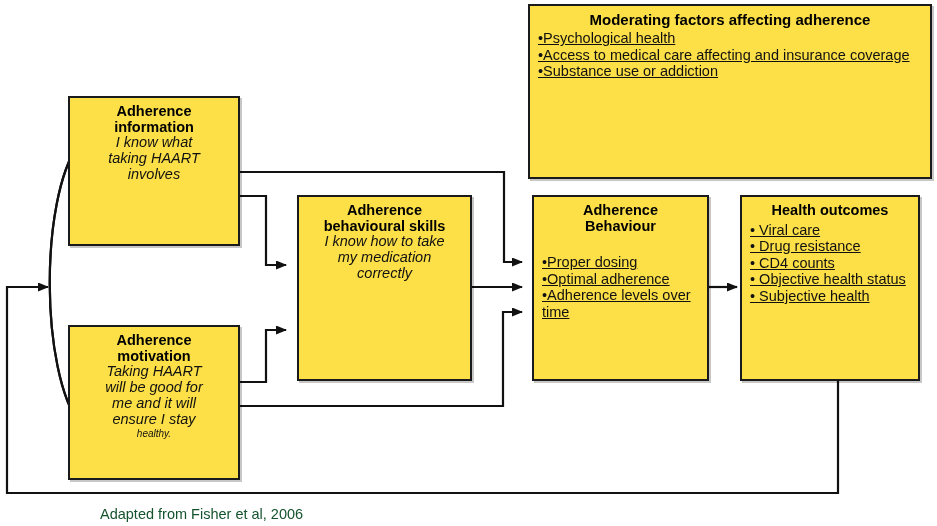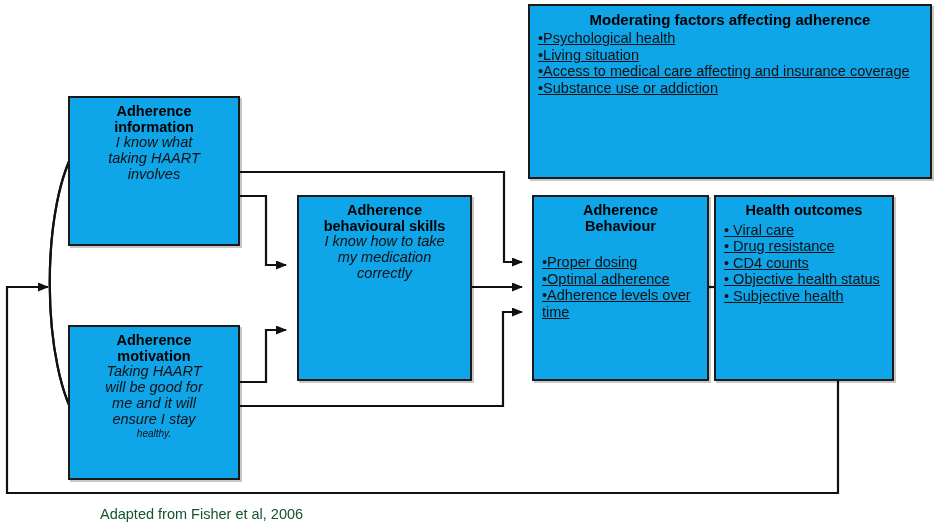--- a/index.html
+++ b/index.html
@@ -1,19 +1,19 @@
 <!DOCTYPE html>
 <html><head>
 <meta charset="utf-8">
 <style>
   html,body{margin:0;padding:0;background:#fff;}
   body{font-family:"Liberation Sans", sans-serif;}
   #canvas{position:relative;width:937px;height:526px;background:#ffffff;overflow:hidden;}
   svg.lines{position:absolute;left:0;top:0;width:937px;height:526px;}
-  .box{position:absolute;box-sizing:border-box;border:2px solid #1a1a1a;background:#0ea5e9;
+  .box{position:absolute;box-sizing:border-box;border:2px solid #1a1a1a;background:#fde047;
        box-shadow:2px 2px 0 rgba(0,0,0,0.22);}
   .box .inner{padding:6px 8px 4px 8px;}
   .ttl{font-weight:bold;text-align:center;line-height:1.08;color:#000;}
   .sub{font-style:italic;text-align:center;line-height:1.1;color:#111;}
   ul.bul{list-style:none;margin:2px 0 0 0;padding:0;}
   ul.bul li{line-height:1.14;color:#111;text-decoration:underline;}
   ul.bul.tight li{text-indent:0;}
   .caption{position:absolute;color:#14532d;}
 </style>
 </head>
@@ -67,21 +67,20 @@
     <g>
       <path d="M709,287 L737,287" fill="none" stroke="#111" stroke-width="2.2" marker-end="url(#ah)"></path>
     </g>
   </svg>
 
   <div class="box" style="left:528px;top:4px;width:404px;height:175px;">
     <div class="inner">
       <div class="ttl" style="font-size:15px;margin-bottom:2px;">Moderating factors affecting adherence</div>
       <ul class="bul" style="font-size:14.5px;">
         <li>•Psychological health</li>
-        <li>•Living situation</li>
         <li>•Access to medical care affecting and insurance coverage</li>
         <li>•Substance use or addiction</li>
       </ul>
     </div>
   </div>
 
   <div class="box" style="left:68px;top:96px;width:172px;height:150px;">
     <div class="inner">
       <div class="ttl" style="font-size:14.5px;">Adherence</div>
       <div class="ttl" style="font-size:14.5px;">information</div>
@@ -118,21 +117,21 @@
       <div class="ttl" style="font-size:14.5px;">Adherence</div>
       <div class="ttl" style="font-size:14.5px;">Behaviour</div>
       <ul class="bul tight" style="font-size:14.5px;margin-top:20px;">
         <li>•Proper dosing</li>
         <li>•Optimal adherence</li>
         <li>•Adherence levels over time</li>
       </ul>
     </div>
   </div>
 
-  <div class="box" style="left:714px;top:195px;width:180px;height:186px;">
+  <div class="box" style="left:740px;top:195px;width:180px;height:186px;">
     <div class="inner">
       <div class="ttl" style="font-size:14.5px;">Health outcomes</div>
       <ul class="bul" style="font-size:14.5px;margin-top:3px;">
         <li>• Viral care</li>
         <li>• Drug resistance</li>
         <li>• CD4 counts</li>
         <li>• Objective health status</li>
         <li>• Subjective health</li>
       </ul>
     </div>

